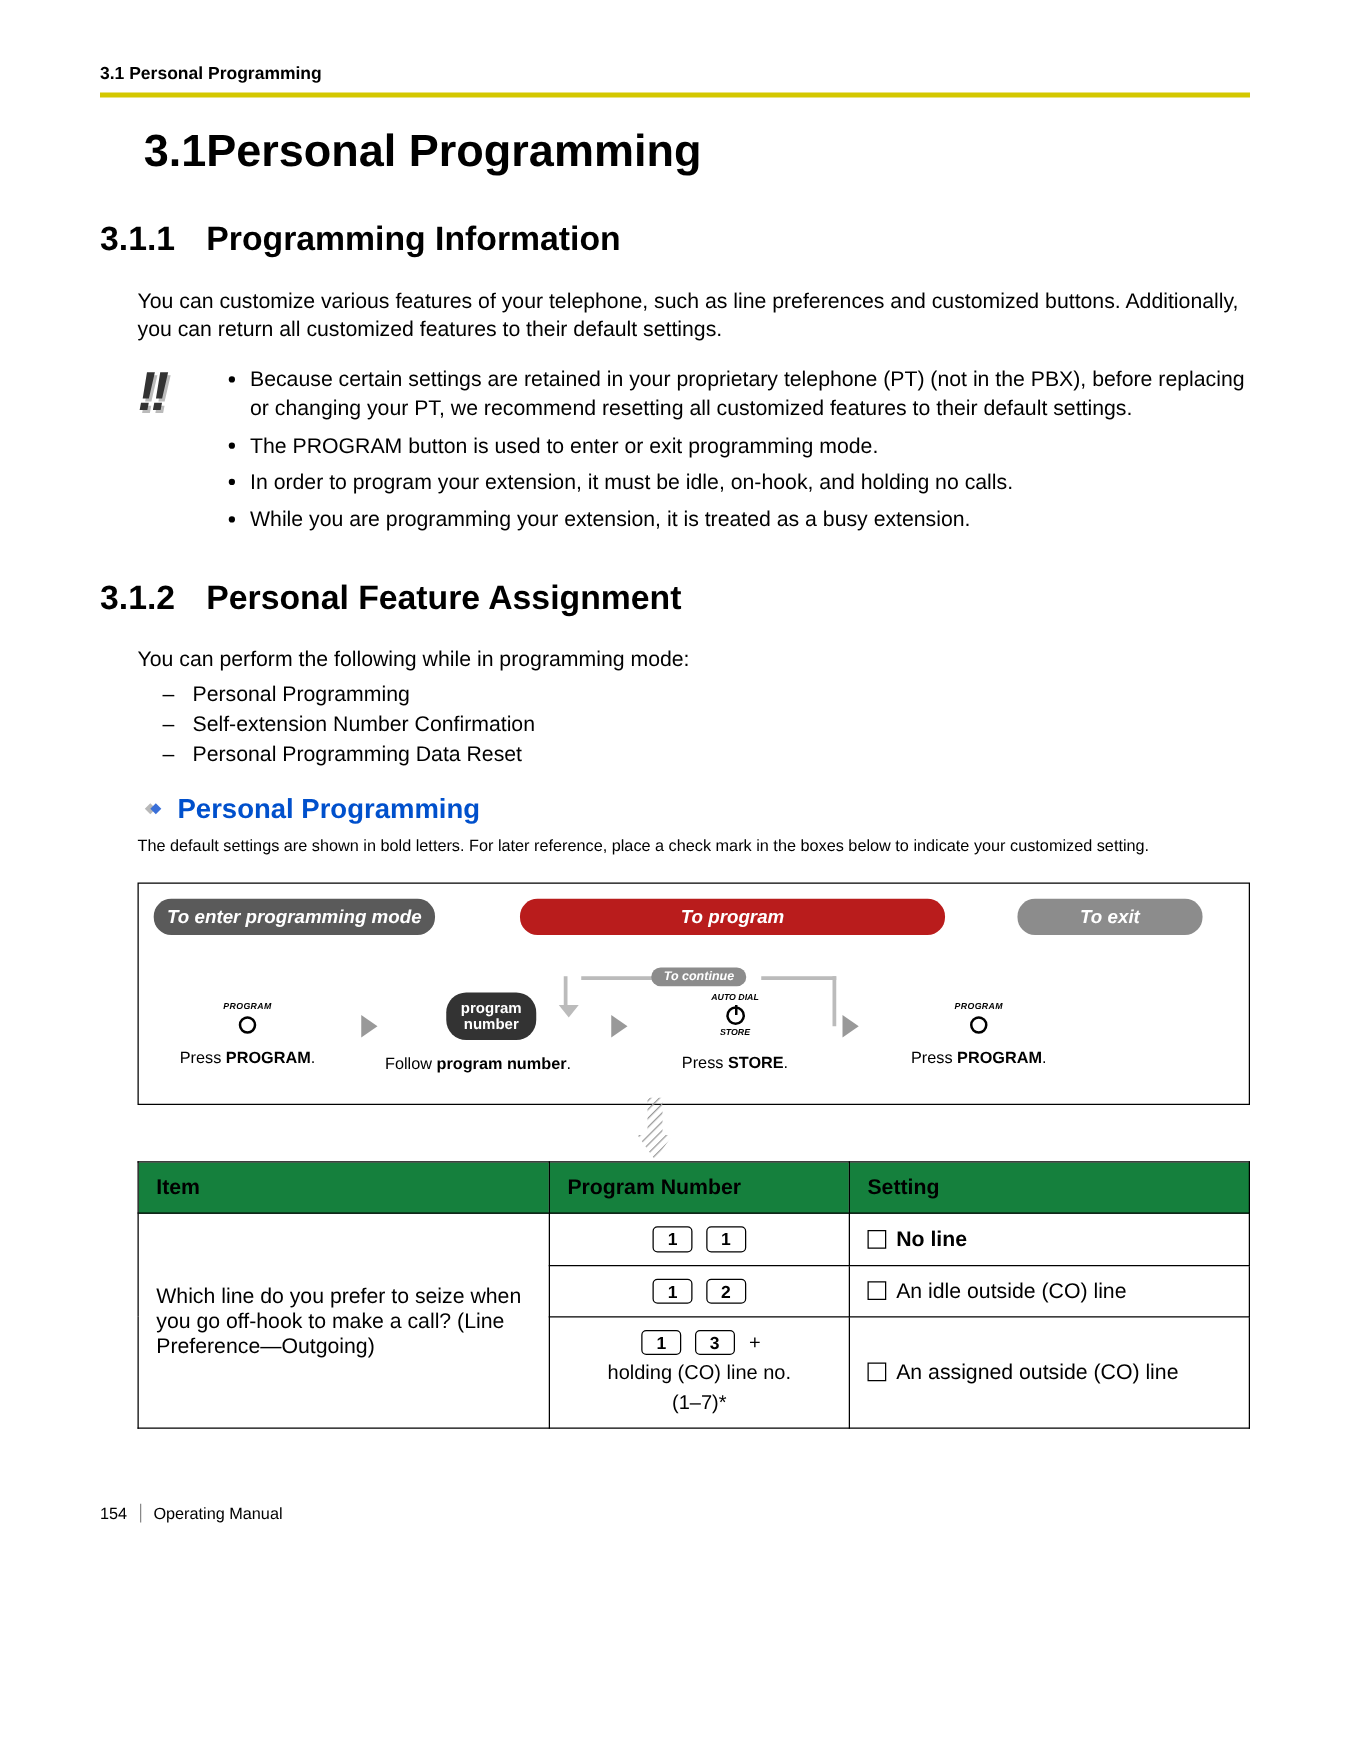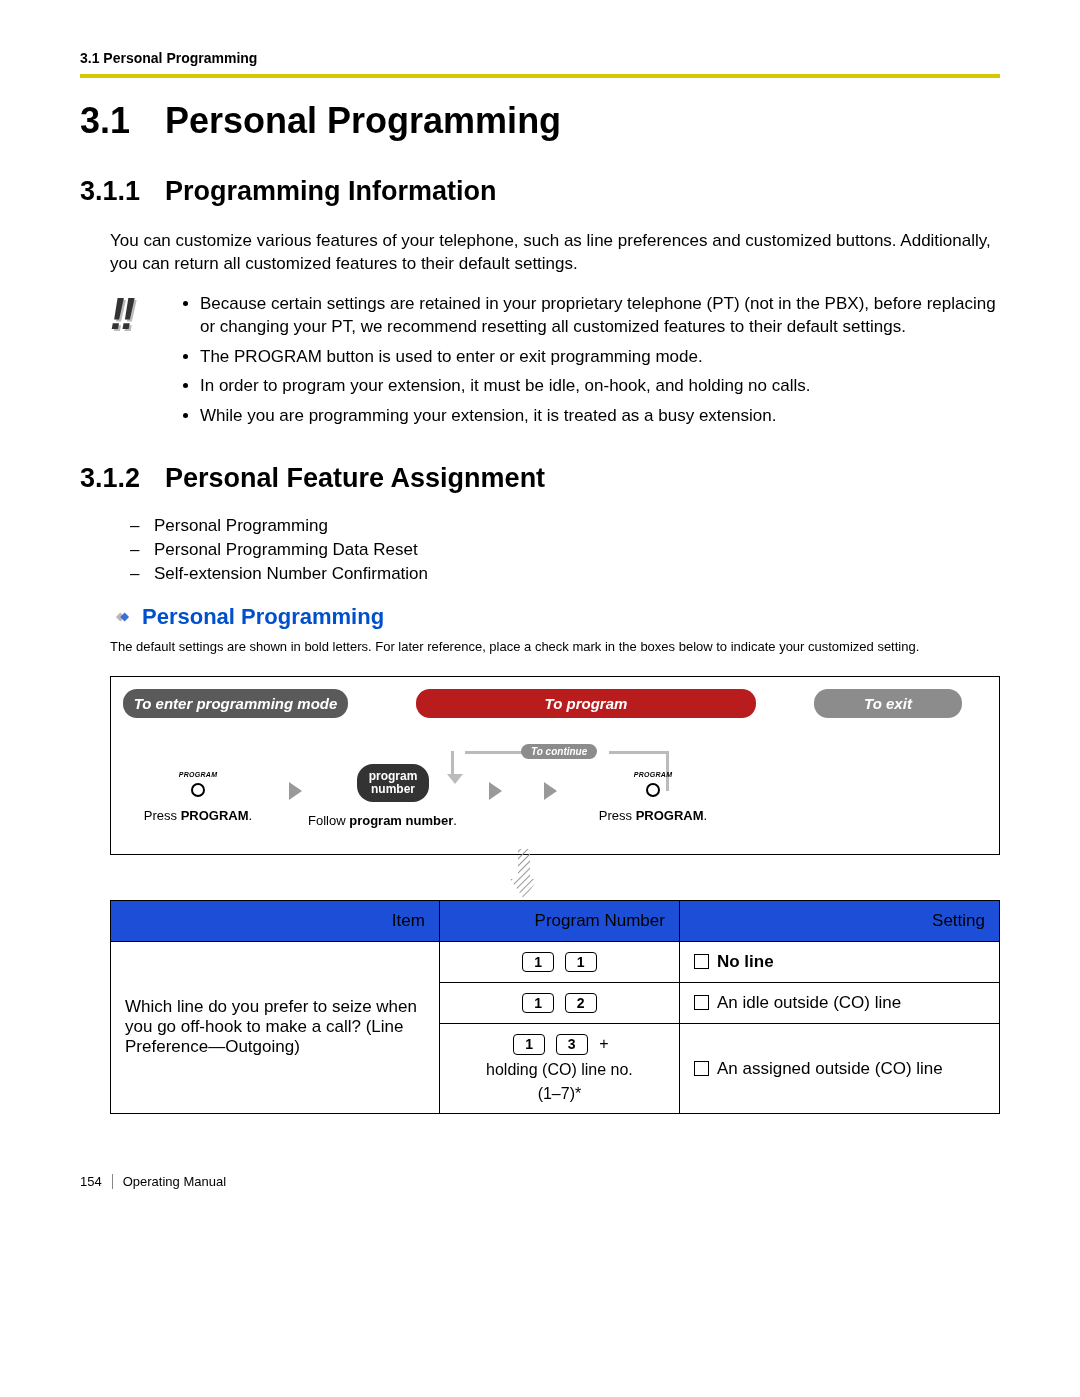--- a/index.html
+++ b/index.html
@@ -1,21 +1,21 @@
 <!DOCTYPE html>
 <html><head>
 <meta charset="utf-8">
 <style>
   * { box-sizing: border-box; margin: 0; padding: 0; }
   body { font-family: Arial, Helvetica, sans-serif; background: #fff; color: #000; width: 1080px; margin: 0 auto; }
   .page { padding: 50px 80px 30px 80px; }
   .running-header { font-size: 14px; font-weight: bold; margin-bottom: 8px; }
   .yellow-rule { height: 4px; background: #d4c800; margin-bottom: 22px; }
   .h1 { font-size: 36px; font-weight: bold; margin-bottom: 34px; }
-  .h1 .num { display:inline-block; width: 85px; }
+  .h1 .num { display:inline-block; width: 85px; text-align: right; }
   .h2 { font-size: 27px; font-weight: bold; margin-bottom: 22px; }
   .h2 .num { display:inline-block; width: 85px; }
   .body-text { font-size: 17px; line-height: 1.38; margin-left: 30px; margin-bottom: 16px; }
   .important-block { display:flex; margin-left:30px; margin-bottom: 30px; }
   .important-icon { flex: 0 0 70px; font-size: 44px; font-weight: 900; font-style: italic; line-height: 0.9; color:#333; padding-top:2px;
     text-shadow: 2px 2px 0 #bbb; letter-spacing:-4px;}
   .bullet-list { flex:1; }
   .bullet-list li { list-style: disc; margin-left: 20px; margin-bottom: 6px; font-size: 17px; line-height:1.38; }
   .dash-list { margin-left:30px; margin-bottom:20px;}
   .dash-list li { list-style:none; margin-left:20px; margin-bottom:4px; font-size:17px; position:relative; padding-left:24px;}
@@ -61,21 +61,21 @@
   .gap-b { flex:0 0 55px; display:flex; justify-content:center;}
   .step3 { flex:0 0 130px;}
   .gap-c { flex:0 0 55px; display:flex; justify-content:center;}
   .step4 { flex:0 0 150px;}
 
   .drill-arrow { position:absolute; left:395px; bottom:-50px; }
 
   
   table.settings { border-collapse: collapse; width: calc(100% - 30px); margin-left:30px; font-size:17px;}
   table.settings th, table.settings td { border:1px solid #000; padding:10px 14px; vertical-align:middle;}
-  table.settings th { font-weight:normal; text-align:right; background:#1d4ed8;}
+  table.settings th { font-weight:bold; text-align:left; background:#15803d;}
   .col-item { width:37%;}
   .col-pn { width:27%; text-align:center;}
   .col-set { width:36%;}
   .keycap { display:inline-block; border:1.5px solid #000; border-radius:4px; padding:0px 11px; font-size:14px; font-weight:bold; margin:0 3px; line-height:1.3;}
   .chk { display:inline-block; width:15px; height:15px; border:1.5px solid #000; margin-right:8px; vertical-align:-2px;}
   .pn-extra { font-size:16px; margin-top:6px;}
   .plus { font-size:16px; margin-left:4px;}
 
   
   .footer { margin-top:60px; font-size:13px; display:flex; align-items:center; gap:10px;}
@@ -107,24 +107,25 @@
       <li>The PROGRAM button is used to enter or exit programming mode.</li>
       <li>In order to program your extension, it must be idle, on-hook, and holding no calls.</li>
       <li>While you are programming your extension, it is treated as a busy extension.</li>
     </ul>
   </div>
 
   <h2 class="h2">
     <span class="num">3.1.2</span><span>Personal Feature Assignment</span>
   </h2>
 
+  <p class="body-text" style="margin-bottom:6px;">You can perform the following while in programming mode:</p>
   <ul class="dash-list">
     <li>Personal Programming</li>
+    <li>Self-extension Number Confirmation</li>
     <li>Personal Programming Data Reset</li>
-    <li>Self-extension Number Confirmation</li>
   </ul>
 
   <div class="sub-heading">
     <svg class="diamond-icon" viewBox="0 0 30 20">
       <polygon points="8,10 14,4 20,10 14,16" fill="#b8b8b8"></polygon>
       <polygon points="14,10 20,4 26,10 20,16" fill="#3a6fd8"></polygon>
     </svg>
     <span class="sub-heading-text">Personal Programming</span>
   </div>
 
@@ -161,20 +162,28 @@
         </div>
       <div class="step step2">
         <div class="prog-num-btn">
           <span>program</span><br><span>number</span>
         </div>
         <div class="caption" style="text-align:left; margin-left:-10px;"><span>Follow </span><b>program number</b><span>.</span></div>
       </div>
       <div class="gap-b">
           <div class="tri-right"></div>
         </div>
+      <div class="step step3">
+        <div class="store-btn">
+          <div class="lbl1">AUTO DIAL</div>
+          <div class="pwr"></div>
+          <div class="lbl2">STORE</div>
+        </div>
+        <div class="caption"><span>Press </span><b>STORE</b><span>.</span></div>
+      </div>
       <div class="gap-c">
           <div class="tri-right"></div>
         </div>
       <div class="step step4">
         <div class="led-btn">
           <div class="lbl">PROGRAM</div>
           <div class="circ"></div>
         </div>
         <div class="caption"><span>Press </span><b>PROGRAM</b><span>.</span></div>
       </div>

